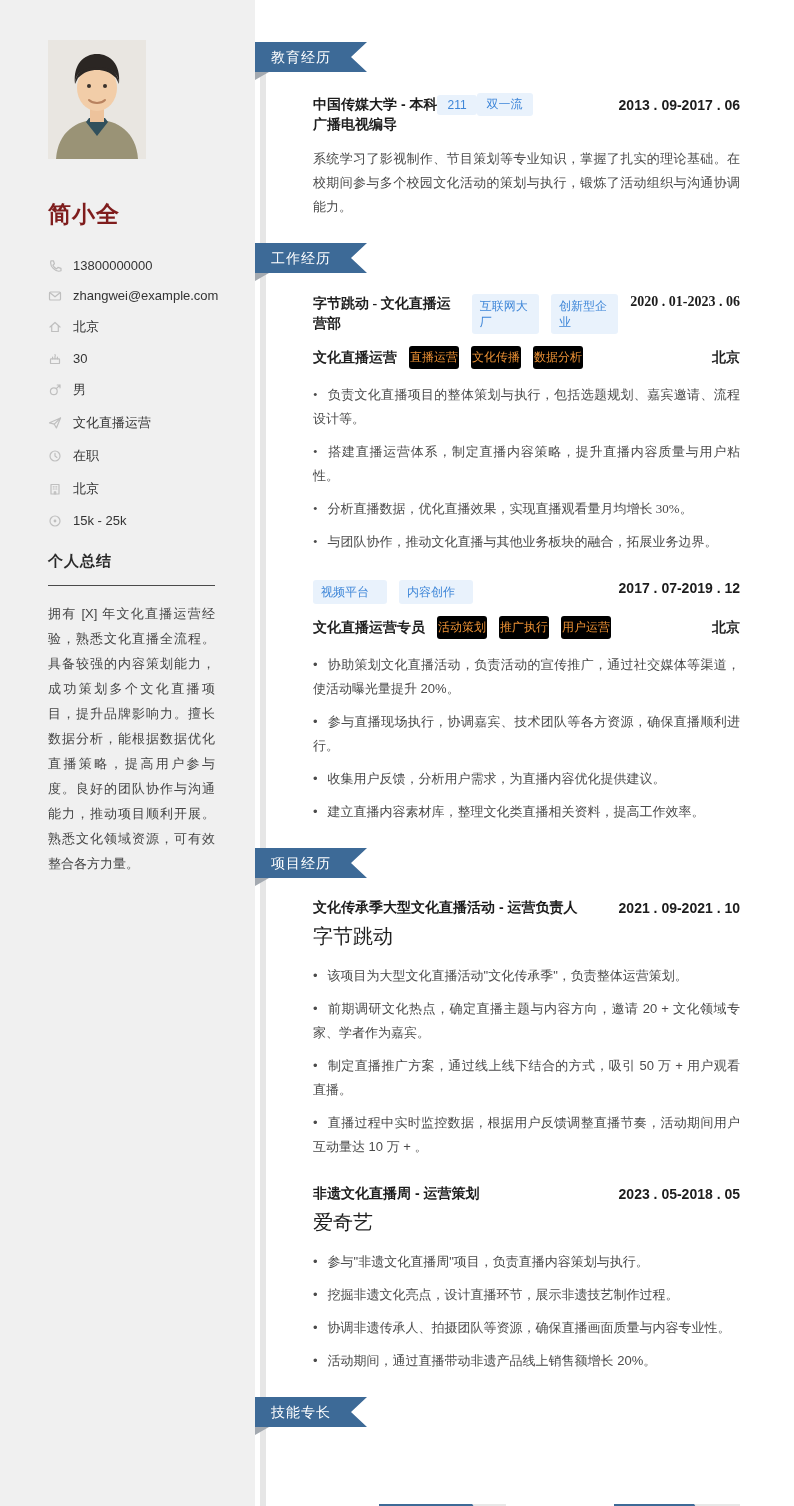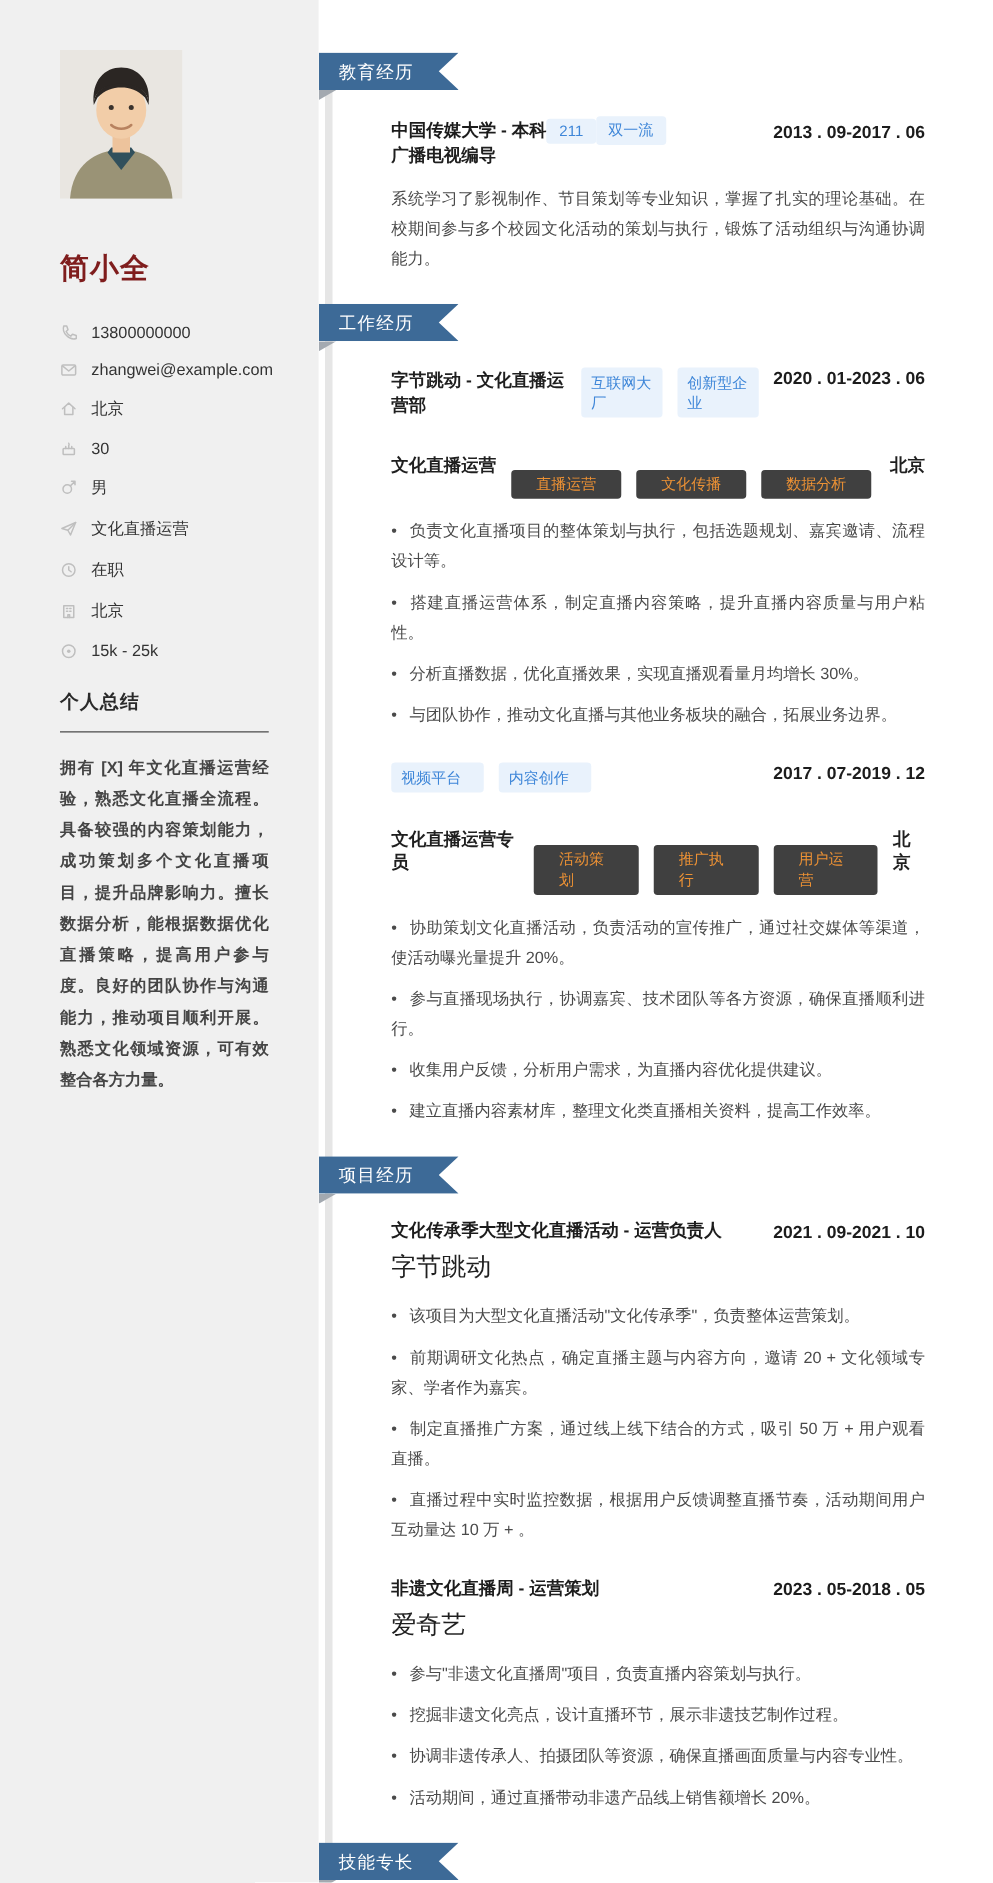--- a/index.html
+++ b/index.html
@@ -16,21 +16,21 @@
     width:255px; min-width:255px;
     background:#f0f0f0;
     padding:40px 40px 20px 48px;
   }
   .photo { width:98px; height:119px; display:block; }
   .name { margin-top:40px; font-size:23px; font-weight:bold; color:#7f1d1d; letter-spacing:1px; }
   .contacts { margin-top:28px; list-style:none; }
   .contact-row { display:flex; align-items:center; gap:11px; margin-bottom:15px; font-size:13px; color:#333; }
   .cicon { width:14px; height:14px; flex:0 0 14px; stroke:#bfbfbf; fill:none; stroke-width:1.2; stroke-linecap:round; stroke-linejoin:round; }
   .summary-title { margin-top:24px; font-size:15px; font-weight:bold; color:#2a2a2a; padding-bottom:14px; border-bottom:1px solid #4a4a4a; width:167px; letter-spacing:1px; }
-  .summary-text { margin-top:15px; font-size:13px; color:#454545; line-height:25px; text-align:justify;font-weight:bold; }
+  .summary-text { margin-top:15px; font-size:13px; color:#454545; line-height:25px; text-align:justify; }
 
   
   .main { flex:1; position:relative; background:#fff; padding:42px 54px 0 58px; }
   .vline { position:absolute; left:5px; top:60px; bottom:0; width:6px; background:#e6e6e6; }
 
   .ribbon-wrap { position:relative; margin-left:-58px; height:30px; z-index:2; }
   .ribbon {
     display:inline-block; min-width:112px; height:30px; line-height:30px;
     padding:0 30px 0 16px; background:#3d6a97; color:#fff; font-size:14px; letter-spacing:1px;
     clip-path:polygon(0 0,100% 0,calc(100% - 16px) 50%,100% 100%,0 100%);
@@ -42,27 +42,27 @@
   .section-body { margin-top:21px; }
 
   .entry-head { display:flex; align-items:center; }
   .etitle { font-size:14px; font-weight:bold; color:#1c1c1c; }
   .badge { background:#e9f2fc; color:#3e86d8; font-size:12px; padding:3px 10px; border-radius:3px; }
   .date { margin-left:auto; font-size:14px; font-weight:bold; color:#1c1c1c; white-space:nowrap; }
   .major { margin-top:0; font-size:14px; font-weight:bold; }
   .desc { margin-top:13px; font-size:13px; color:#4a4a4a; line-height:24px; text-align:justify; }
 
   .job { margin-top:26px; }
-  .job:first-child { margin-top:0; }
+  .job:first-child { margin-top:0;font-family:Liberation Serif, serif; }
   .job-head { display:flex; align-items:flex-start; gap:12px; }
   .jtitle { font-size:14px; font-weight:bold; max-width:160px; line-height:20px; }
   .jbadge { width:74px; background:#e9f2fc; color:#3e86d8; font-size:12px; line-height:16px; padding:4px 8px; border-radius:3px; }
   .pos-row { display:flex; align-items:center; gap:12px; margin-top:12px; }
   .pos { font-size:14px; font-weight:bold; }
-  .tag { background:#404040; color:#ec9134; font-size:12px; padding:3px 20px; border-radius:3px;margin-top:30px; }
+  .tag { background:#000000; color:#ec9134; font-size:12px; padding:3px 1px; border-radius:3px; }
   .loc { margin-left:auto; font-size:14px; font-weight:bold; }
   .bullets { margin-top:14px; }
   .bullet { font-size:13px; color:#4a4a4a; line-height:24px; margin-bottom:9px; text-align:justify; }
   .bullet::before { content:"•"; margin-right:10px; color:#4a4a4a; }
 
   .proj { margin-top:26px; }
   .proj:first-child { margin-top:0; }
   .company { margin-top:6px; font-size:20px; font-weight:normal; }
 
   .skills-grid { display:grid; grid-template-columns:1fr 1fr; column-gap:42px; row-gap:22px; margin-top:30px; }

